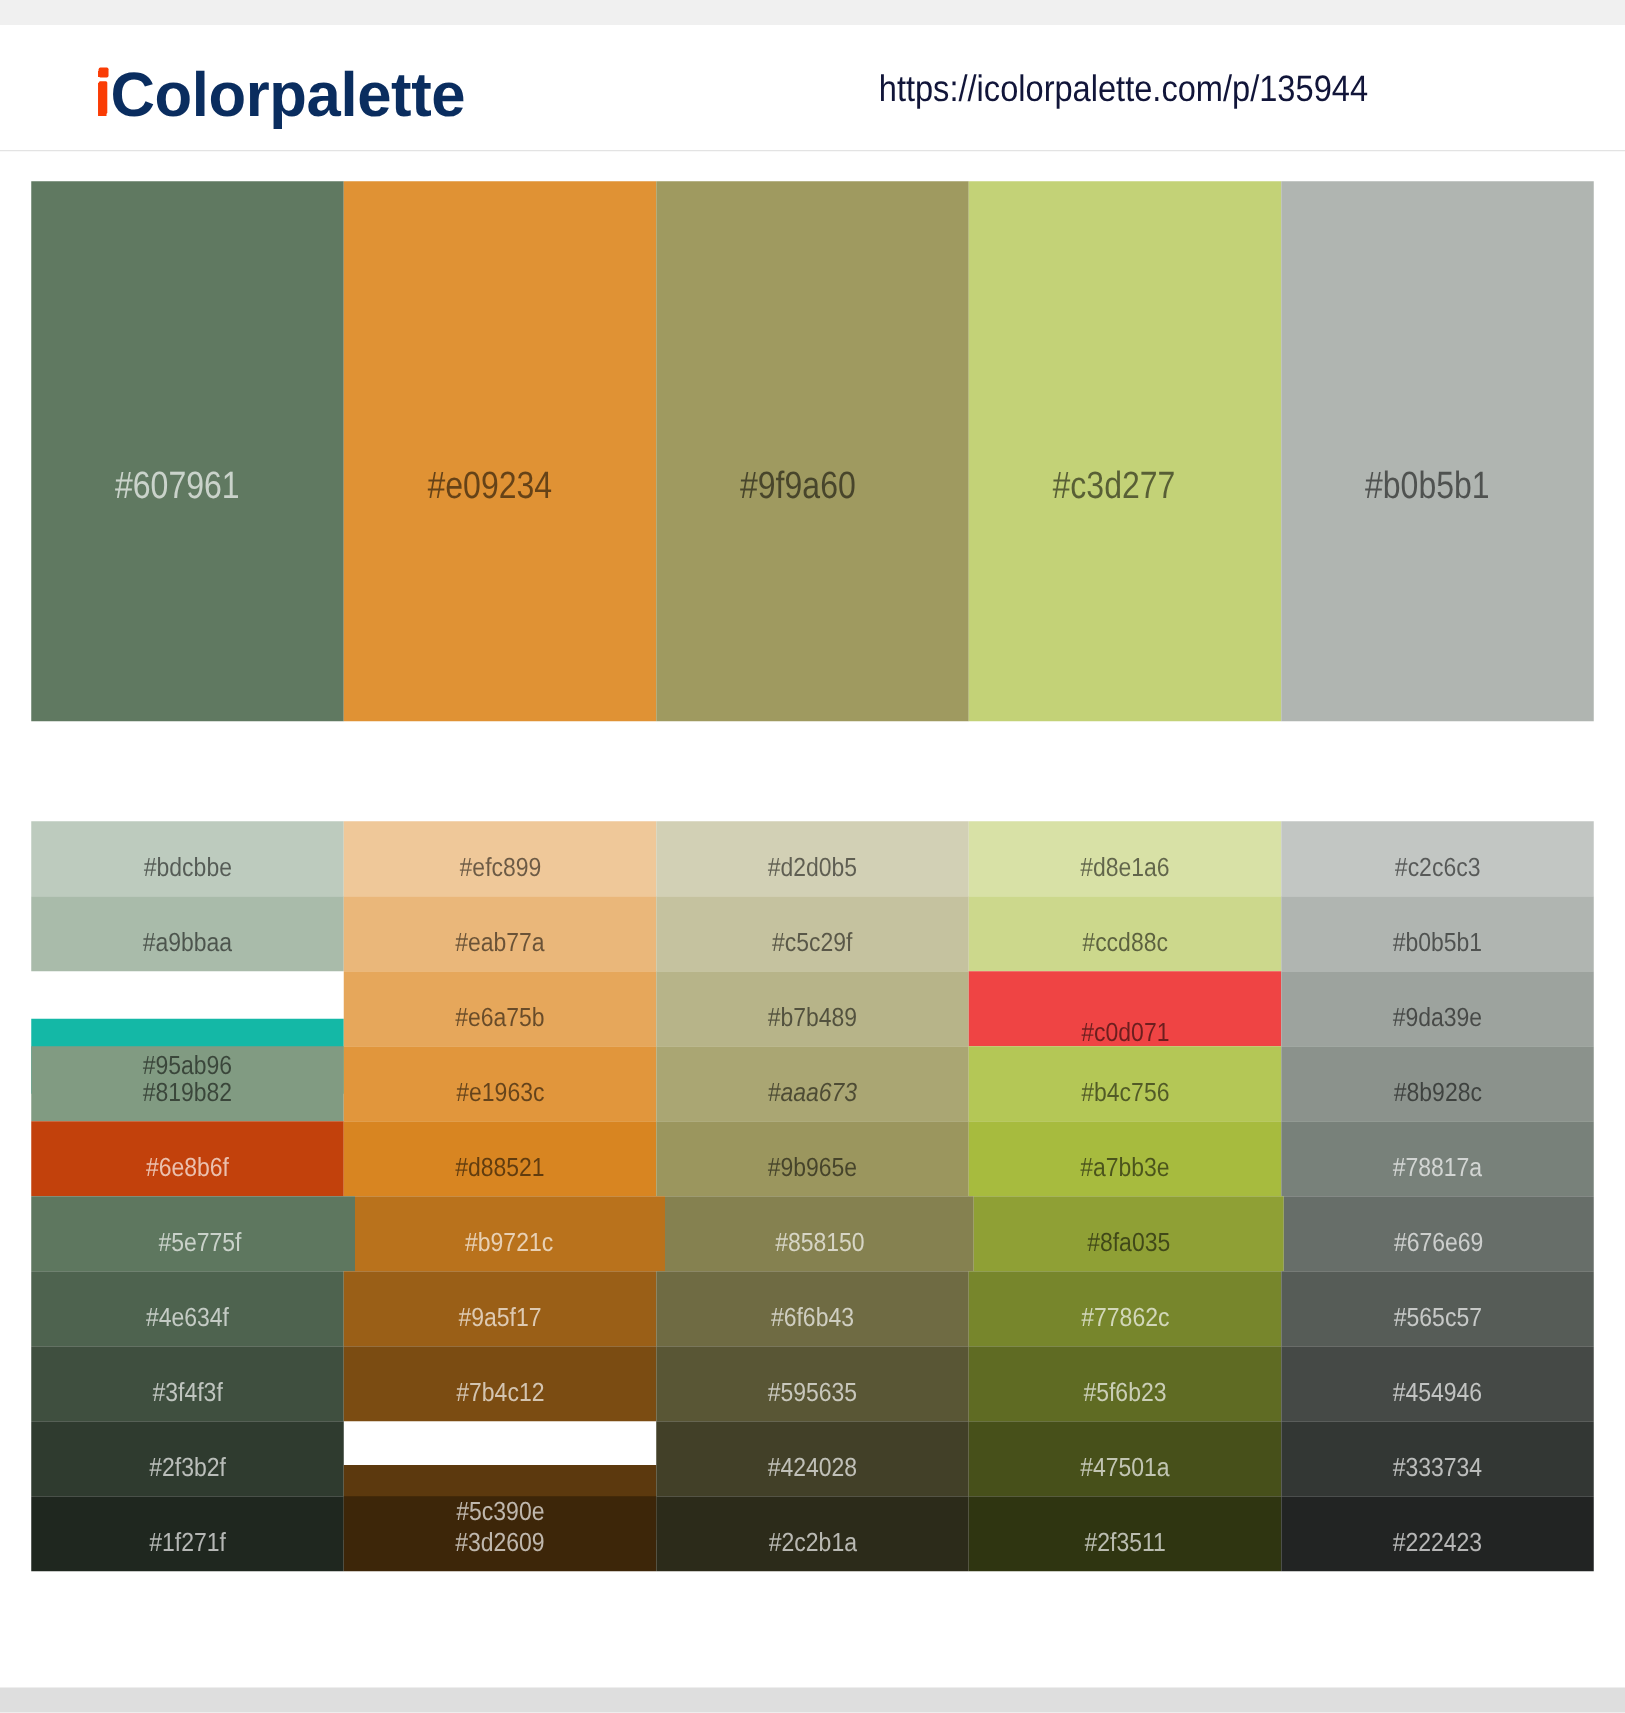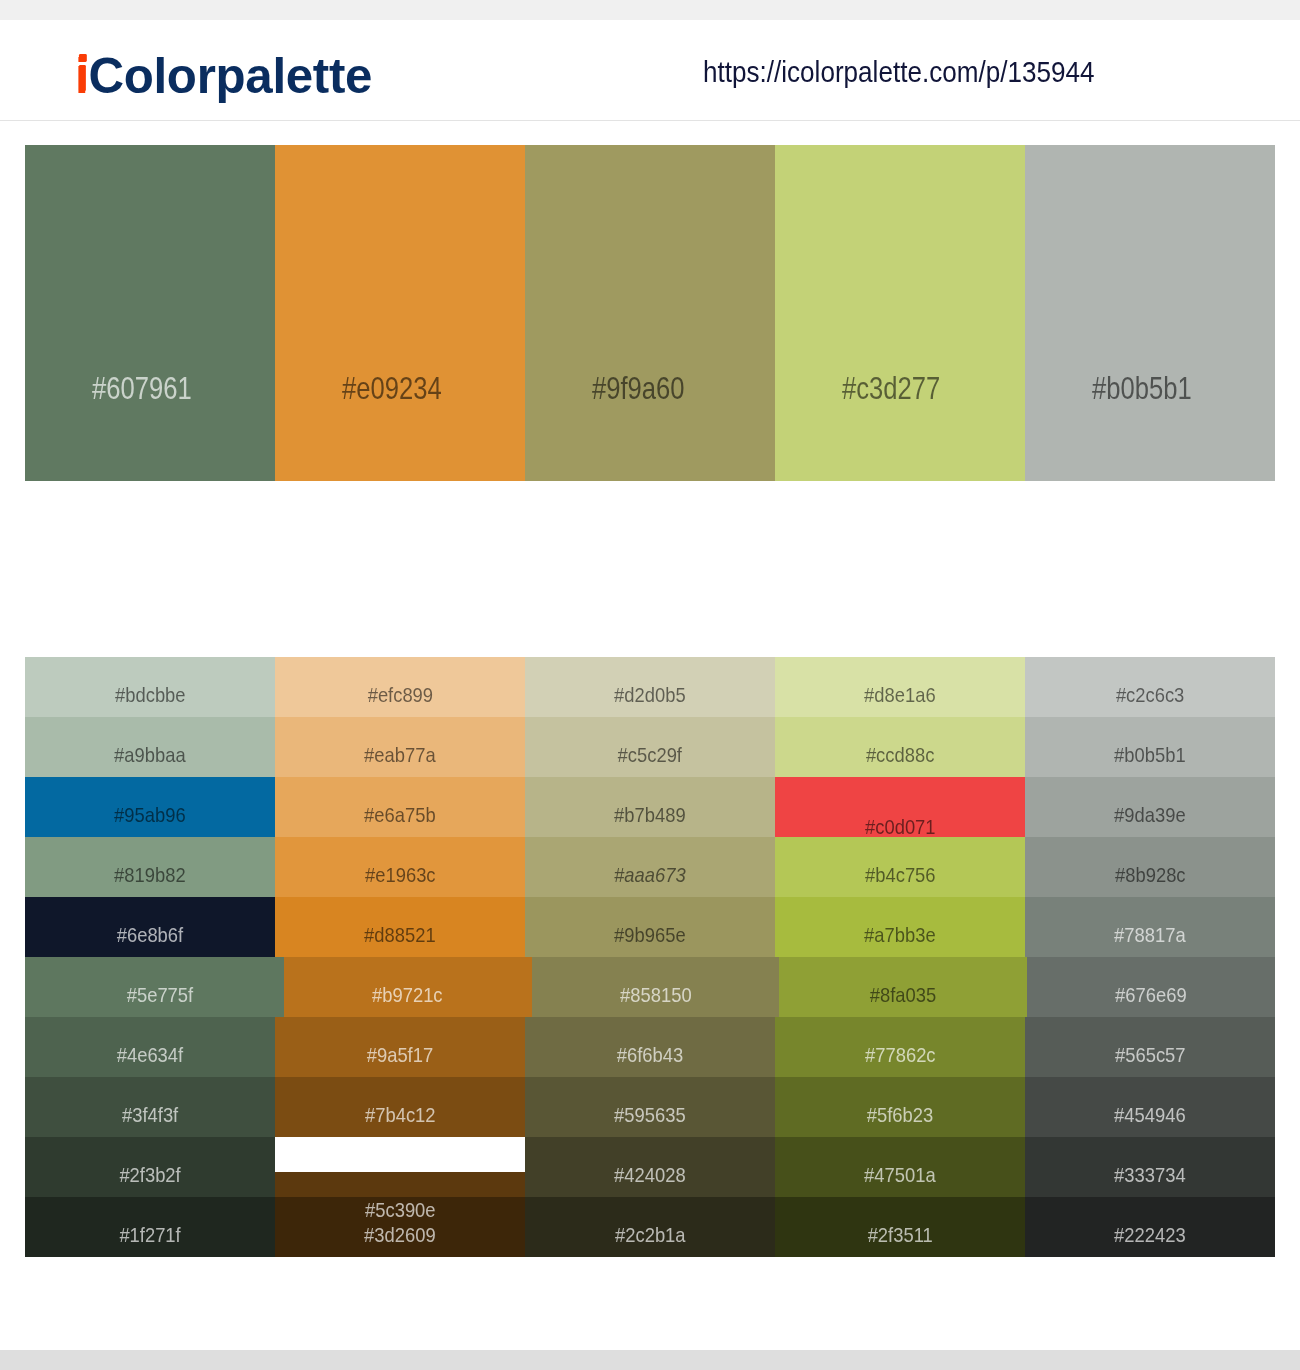--- a/index.html
+++ b/index.html
@@ -14,21 +14,21 @@
   .topband { height:20px; background:#f0f0f0; }
   .header { height:100px; background:#ffffff; border-bottom:1px solid #e3e3e3; position:relative; }
   .logo { position:absolute; left:75px; top:31px; font-family:"Liberation Sans", sans-serif; font-weight:bold; font-size:50px; line-height:1; letter-spacing:-0.3px; transform:scaleX(0.985) translateZ(0); transform-origin:left top; }
   .urlbar { position:absolute; left:703px; top:37px; line-height:1; font-family:"Liberation Sans", sans-serif; font-size:29.5px; transform:scaleX(0.884) translateZ(0); transform-origin:left top; }
 
   .logo [data-name="logo-prefix"] { position:relative; }
   .logo [data-name="logo-prefix"]::after { content:""; position:absolute; left:3.6px; top:5.6px; width:8.6px; height:8.0px; border-radius:1.4px; background:currentColor; }
   .logo [data-name="logo-prefix"]::before { content:""; position:absolute; left:3.9px; top:17.0px; width:7.5px; height:26.3px; border-radius:1.2px; background:currentColor; }
 
   .palette { position:absolute; left:25px; top:145px; width:1250px; height:450px; display:flex; }
-  .palette .sw { width:250px; height:336px; position:relative; }
+  .palette .sw { width:250px; height:432px; position:relative; }
   .palette .sw span { position:absolute; left:67px; top:227.5px; font-family:"Liberation Sans", sans-serif; font-size:30.5px; line-height:1; transform:scaleX(0.84) translateZ(0); transform-origin:left top; display:inline-block; }
 
   .shades { position:absolute; left:25px; top:657px; width:1250px; }
   .shades .row { display:flex; height:60px; }
   .shades .cell { width:250px; height:60px; display:flex; align-items:flex-start; justify-content:center; }
   .shades .cell span { margin-top:27px; font-family:"Liberation Sans", sans-serif; font-size:21px; line-height:1; transform:scaleX(0.875) translateZ(0); display:inline-block; }
 
   .footer { position:absolute; left:0; top:1350px; width:1300px; height:20px; background:#dedede; }
 </style>
 </head>
@@ -87,21 +87,21 @@
         <span data-name="shade-cell-label" style="color: rgba(0, 0, 0, 0.55);">#c5c29f</span>
       </div>
       <div class="cell" data-name="shade-cell" style="background: rgb(204, 216, 140);">
         <span data-name="shade-cell-label" style="color: rgba(0, 0, 0, 0.55);">#ccd88c</span>
       </div>
       <div class="cell" data-name="shade-cell" style="background: rgb(176, 181, 177);">
         <span data-name="shade-cell-label" style="color: rgba(0, 0, 0, 0.55);">#b0b5b1</span>
       </div>
     </div>
     <div class="row" data-name="table-row">
-      <div class="cell" data-name="shade-cell" style="background: #0369a1;">
+      <div class="cell" data-name="shade-cell" style="background: #14b8a6; margin-top: 38px;">
         <span data-name="shade-cell-label" style="color: rgba(0, 0, 0, 0.55);">#95ab96</span>
       </div>
       <div class="cell" data-name="shade-cell" style="background: rgb(230, 167, 91);">
         <span data-name="shade-cell-label" style="color: rgba(0, 0, 0, 0.55);">#e6a75b</span>
       </div>
       <div class="cell" data-name="shade-cell" style="background: rgb(183, 180, 137);">
         <span data-name="shade-cell-label" style="color: rgba(0, 0, 0, 0.55);">#b7b489</span>
       </div>
       <div class="cell" data-name="shade-cell" style="background: #ef4444; align-items: flex-end;">
         <span data-name="shade-cell-label" style="color: rgba(0, 0, 0, 0.55);">#c0d071</span>
@@ -121,21 +121,21 @@
         <span data-name="shade-cell-label" style="color: rgba(0, 0, 0, 0.55);">#aaa673</span>
       </div>
       <div class="cell" data-name="shade-cell" style="background: rgb(180, 199, 86);">
         <span data-name="shade-cell-label" style="color: rgba(0, 0, 0, 0.55);">#b4c756</span>
       </div>
       <div class="cell" data-name="shade-cell" style="background: rgb(139, 146, 140);">
         <span data-name="shade-cell-label" style="color: rgba(0, 0, 0, 0.55);">#8b928c</span>
       </div>
     </div>
     <div class="row" data-name="table-row">
-      <div class="cell" data-name="shade-cell" style="background: #0f172a;">
+      <div class="cell" data-name="shade-cell" style="background: #c2410c;">
         <span data-name="shade-cell-label" style="color: rgba(255, 255, 255, 0.67);">#6e8b6f</span>
       </div>
       <div class="cell" data-name="shade-cell" style="background: rgb(216, 133, 33);">
         <span data-name="shade-cell-label" style="color: rgba(0, 0, 0, 0.55);">#d88521</span>
       </div>
       <div class="cell" data-name="shade-cell" style="background: rgb(155, 150, 94);">
         <span data-name="shade-cell-label" style="color: rgba(0, 0, 0, 0.55);">#9b965e</span>
       </div>
       <div class="cell" data-name="shade-cell" style="background: rgb(167, 187, 62);">
         <span data-name="shade-cell-label" style="color: rgba(0, 0, 0, 0.55);">#a7bb3e</span>

